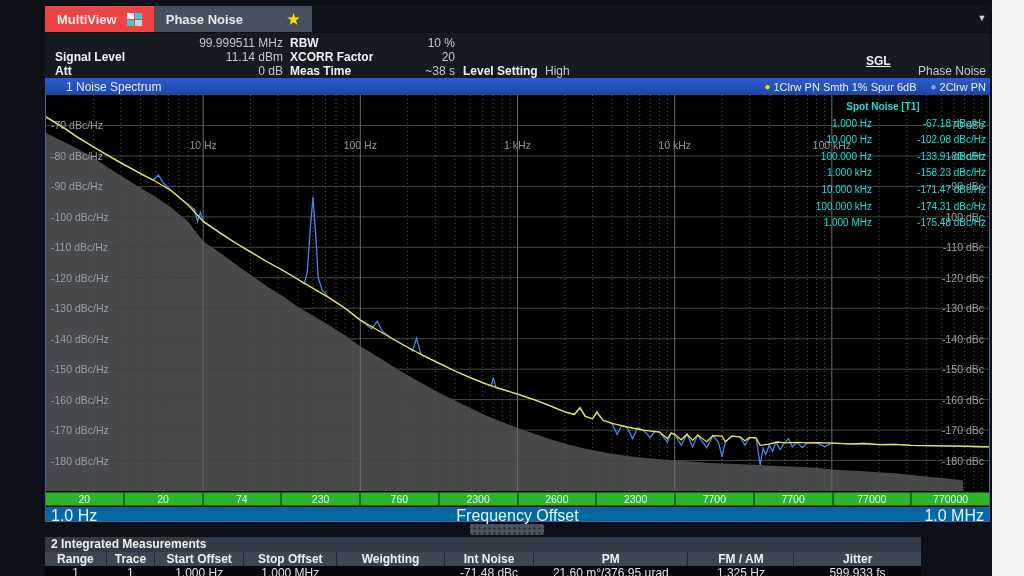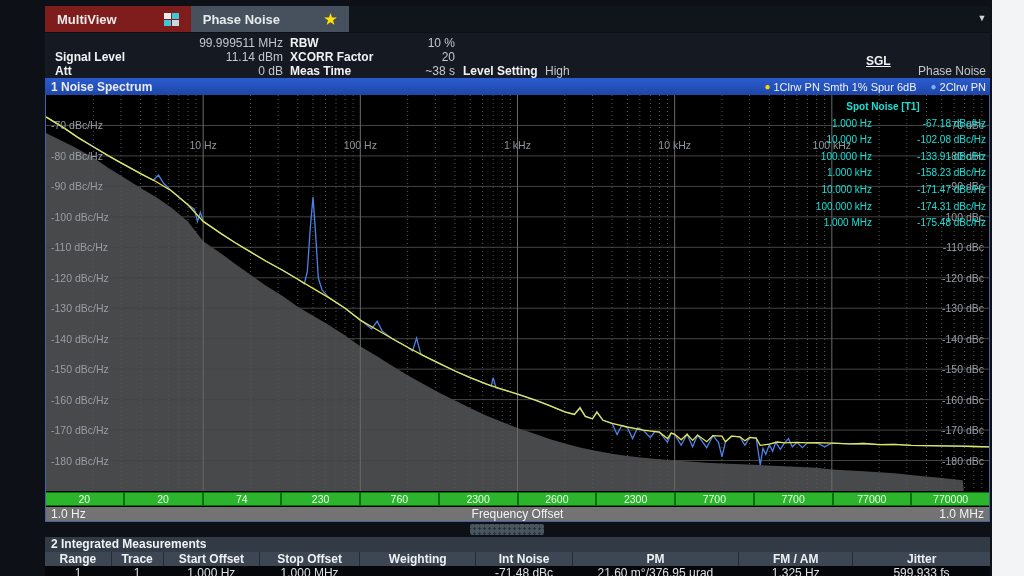--- a/index.html
+++ b/index.html
@@ -7,71 +7,71 @@
     font-family:"Liberation Sans", sans-serif; color:#e8eaec; }
   .abs { position:absolute; }
   #stage { position:relative; width:1024px; height:576px; background:#0d1117; }
 
   
   #white-strip { left:992px; top:0; width:32px; height:576px; background:#f3f4f5; }
 
   
   #tabbar { left:45px; top:6px; width:945px; height:26px; background:#10151c; display:flex; align-items:stretch; }
   .tab { display:flex; align-items:center; padding:0 12px; font-size:13px; font-weight:bold; color:#e8eaec; }
-  #tab-multiview { background:#7f1d1d;gap:37px; }
+  #tab-multiview { background:#ef4444; }
   #tab-active { background:#46515d; width:158px; justify-content:space-between; }
   .mv-icon { display:inline-grid; grid-template-columns:7px 7px; grid-template-rows:6px 6px; gap:1px; margin-left:10px; }
   .mv-icon i { display:block; }
   .mv-icon i:nth-child(1){background:#e9edf0;} .mv-icon i:nth-child(2){background:#41c6d8;}
   .mv-icon i:nth-child(3){background:#41c6d8;} .mv-icon i:nth-child(4){background:#cdd6de;}
   .star { color:#ffe000; font-size:14px; }
   #tab-dropdown { left:972px; top:8px; width:20px; height:20px; color:#cfd4da; font-size:9px;
     display:flex; align-items:center; justify-content:center; }
 
   
   #hdr { left:45px; top:33px; width:945px; height:45px; background:#141922; font-size:12px; }
   .hl { font-weight:bold; color:#f0f2f4; position:absolute; }
   .hv { color:#c3c8cd; position:absolute; }
   .r { text-align:right; }
 
   
   #win1 { left:45px; top:78px; width:945px; height:444px; border:1px solid #44639f; background:#000; }
   #win1-title { left:45px; top:78px; width:945px; height:17px;
     background:linear-gradient(#2b5bd0,#1d47a6); display:flex; align-items:center; }
-  #win1-title .t { font-size:12px; font-weight:bold; padding-left:6px; }
+  #win1-title .t { font-size:12px; font-weight:normal; padding-left:21px; }
   #legend { position:absolute; right:4px; top:0; height:17px; display:flex; gap:14px; align-items:center; font-size:11px; color:#f0f2f4; }
   .leg-item { display:flex; align-items:center; gap:3px; }
   .dot { font-size:10px; }
 
   #plot { left:46px; top:95px; width:943px; height:396px; }
   #plot-overlay { left:46px; top:95px; width:943px; height:396px; pointer-events:none; }
   .xlab { position:absolute; top:4px; transform:translateX(-50%); font-size:10.5px; color:#8f959b;margin-top:40px; }
   .ytick { position:absolute; font-size:10.5px; color:#989ea5; }
 
   #spot { left:auto; right:38px; top:99px; display:grid; grid-template-columns:92px 114px;
     font-size:10px; color:#19e0d6; line-height:16.6px; text-align:right; }
   #spot .title { grid-column:1 / span 2; text-align:center; font-weight:bold; }
 
   
   #xcorr-bar { left:46px; top:492px; width:943px; height:14px; display:flex; background:#2db42d;
     border-top:1px solid #0c6e0e; border-bottom:1px solid #0c6e0e; }
   #xcorr-bar .seg { flex:1; border-right:2px solid #0c6e0e; font-size:10.5px; color:#e8ffe8;
     text-align:center; line-height:12px; overflow:hidden; }
   #xcorr-bar .seg:last-child { border-right:none; }
-  #freq-row { left:46px; top:507px; width:943px; height:14px; background:#737373; font-size:12px; color:#f0f2f4; }
+  #freq-row { left:46px; top:507px; width:943px; height:14px; background:#0369a1; font-size:16px; color:#f0f2f4; }
   #freq-row .fl { position:absolute; left:5px; top:0; }
   #freq-row .fc { position:absolute; left:0; width:100%; text-align:center; top:0; font-weight:normal; }
   #freq-row .fr { position:absolute; right:5px; top:0; }
 
   
   #splitter { left:470px; top:524px; width:74px; height:11px; background:#4a545e; border-radius:2px;
     background-image:radial-gradient(#2a323a 1px, transparent 1.2px); background-size:5px 5px; background-position:2px 2px; }
 
   
-  #win2 { left:45px; top:537px; width:945px; height:39px; overflow:hidden; background:#04060a; }
+  #win2 { left:45px; top:537px; width:876px; height:39px; overflow:hidden; background:#04060a; }
   #win2-title { height:15px; background:#313a45; font-size:12px; font-weight:bold; color:#f0f2f4;
     padding-left:6px; line-height:15px; }
   #im-table { width:100%; border-collapse:collapse; table-layout:fixed; }
   #im-table th { background:#3d4753; border-right:1px solid #232b34; font-size:12px; font-weight:bold;
     color:#eef1f3; height:14px; padding:0; }
   #im-table th:last-child { border-right:none; }
   #im-table td { background:#04060a; font-size:12px; color:#dfe3e6; text-align:center; height:14px; padding:0; }
 </style>
 </head>
 <body>

